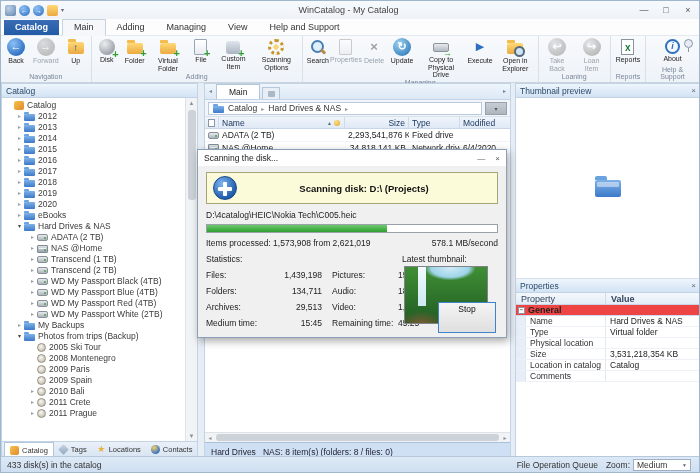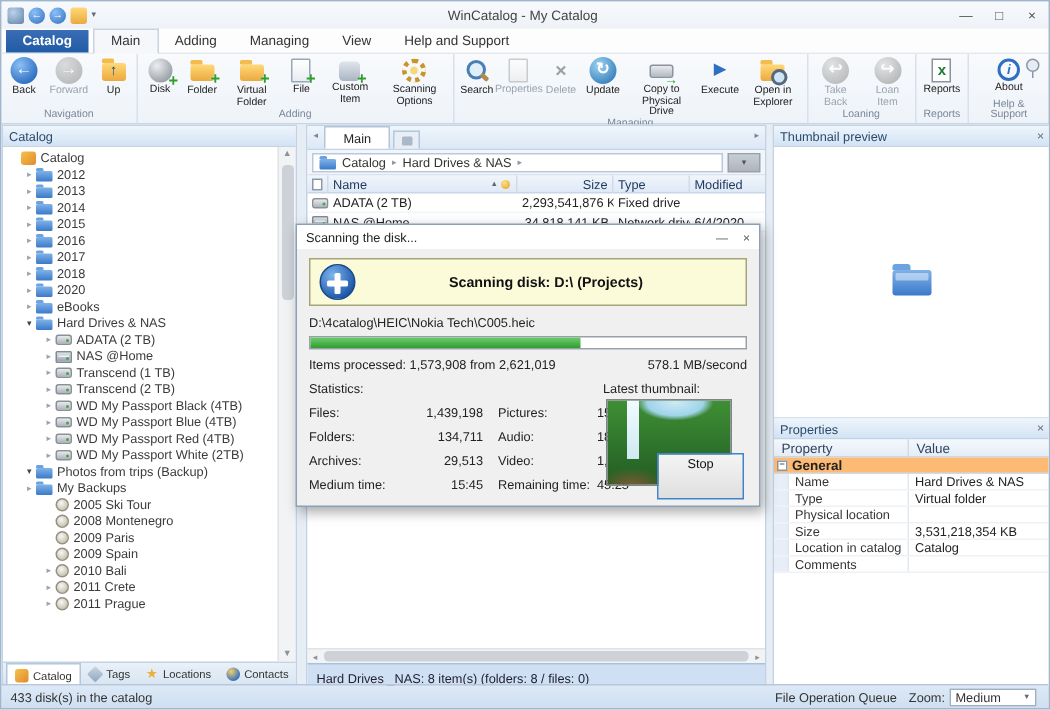--- a/index.html
+++ b/index.html
@@ -135,29 +135,29 @@
   .hthumb{flex:1;height:7px;background:#cdd2d9;border-radius:3px;margin:0 1px;}
   .mstatus{height:15px;background:#cfe0f4;border-top:1px solid #aabfd8;display:flex;align-items:flex-end;padding:0 6px;font-size:8.5px;color:#223;}
   
   .rightpanel{position:absolute;left:514px;top:82px;width:186px;height:375px;display:flex;flex-direction:column;border:1px solid #c2d3e6;background:#fff;}
   .thumbarea{height:181px;background:#fff;border-bottom:1px solid #d8e2ee;display:flex;align-items:center;justify-content:center;}
   .bigfolder{width:26px;height:17px;background:linear-gradient(#7fb2e8,#3b79c9);border-radius:2px;position:relative;}
   .bigfolder::before{content:"";position:absolute;top:-4px;left:0;width:12px;height:4px;background:#6aa3df;border-radius:2px 2px 0 0;}
   .bigfolder::after{content:"";position:absolute;top:2px;left:2px;right:2px;height:5px;background:rgba(255,255,255,.45);border-radius:1px;}
   .ptable{flex:1;font-size:8.5px;position:relative;}
   .prow{display:flex;height:11px;align-items:center;border-bottom:1px solid #eef1f5;}
-  .pghead{display:flex;height:11px;align-items:center;background:#fdba74;font-weight:bold;color:#222;border-bottom:1px solid #cfdbea;}
+  .pghead{display:flex;height:11px;align-items:center;background:#ef4444;font-weight:bold;color:#222;border-bottom:1px solid #cfdbea;}
   .pgbox{width:7px;height:7px;border:1px solid #8a97a8;background:#fff;font-size:6px;line-height:5px;text-align:center;color:#555;margin:0 3px 0 2px;flex:none;}
   .pgbox::before{content:"−";}
   .pgut{width:10px;align-self:stretch;background:#e8eef7;flex:none;border-right:1px solid #dfe6f0;}
   .plabel{width:80px;flex:none;padding-left:4px;color:#333;border-right:1px solid #e4e9f0;overflow:hidden;white-space:nowrap;}
   .pvalue{flex:1;padding-left:4px;color:#222;overflow:hidden;white-space:nowrap;}
   .pcolhead{display:flex;height:12px;background:linear-gradient(#f4f8fc,#e4edf7);border-bottom:1px solid #c8d6e8;color:#33455e;}
   .pch1{width:90px;flex:none;padding-left:5px;line-height:12px;border-right:1px solid #cfdbea;}
-  .pch2{flex:1;padding-left:5px;line-height:12px;}
+  .pch2{flex:1;padding-left:5px;line-height:12px;font-weight:bold;}
   
   .dialog{position:absolute;left:196px;top:148px;width:310px;height:189px;background:#f0f0f0;border:1px solid #8aa0b8;box-shadow:2px 3px 8px rgba(0,0,0,.35);z-index:20;}
   .dtitle{height:16px;background:#fff;display:flex;align-items:center;padding:0 6px;font-size:8.5px;color:#222;}
   .dctl{margin-left:auto;display:flex;gap:10px;color:#555;font-size:8px;}
   .dbody{padding:6px 8px 0;position:relative;height:173px;}
   .dheader{height:32px;background:#fbfbda;border:1px solid #a5a577;display:flex;align-items:center;padding:0 6px;}
   .dplus{width:24px;height:24px;border-radius:50%;background:radial-gradient(circle at 35% 30%,#7db5ef,#1d57a8 75%);border:1px solid #164a8c;position:relative;flex:none;}
   .dplus::before{content:"";position:absolute;left:4px;top:10px;width:14px;height:4px;background:#fff;border-radius:1px;}
   .dplus::after{content:"";position:absolute;left:9px;top:5px;width:4px;height:14px;background:#fff;border-radius:1px;}
   .dheading{flex:1;text-align:center;font-weight:bold;font-size:9.5px;color:#111;}
@@ -406,20 +406,25 @@
             <span class="tic tic-folder"></span>
             <span>2017</span>
           </div>
 
           <div class="trow lvl1">
             <span class="texp ec">▸</span>
             <span class="tic tic-folder"></span>
             <span>2018</span>
           </div>
 
+          <div class="trow lvl1">
+            <span class="texp ec">▸</span>
+            <span class="tic tic-folder"></span>
+            <span>2019</span>
+          </div>
 
           <div class="trow lvl1">
             <span class="texp ec">▸</span>
             <span class="tic tic-folder"></span>
             <span>2020</span>
           </div>
 
           <div class="trow lvl1">
             <span class="texp ec">▸</span>
             <span class="tic tic-folder"></span>
@@ -474,29 +479,29 @@
             <span>WD My Passport Red (4TB)</span>
           </div>
 
           <div class="trow lvl2">
             <span class="texp ec">▸</span>
             <span class="tic tic-drive"></span>
             <span>WD My Passport White (2TB)</span>
           </div>
 
           <div class="trow lvl1">
+            <span class="texp ec">▸</span>
+            <span class="tic tic-folder"></span>
+            <span>My Backups</span>
+          </div>
+
+          <div class="trow lvl1">
             <span class="texp ee">▾</span>
             <span class="tic tic-folder"></span>
             <span>Photos from trips (Backup)</span>
-          </div>
-
-          <div class="trow lvl1">
-            <span class="texp ec">▸</span>
-            <span class="tic tic-folder"></span>
-            <span>My Backups</span>
           </div>
 
           <div class="trow lvl2">
             <span class="texp"></span>
             <span class="tic tic-album"></span>
             <span>2005 Ski Tour</span>
           </div>
 
           <div class="trow lvl2">
             <span class="texp"></span>

